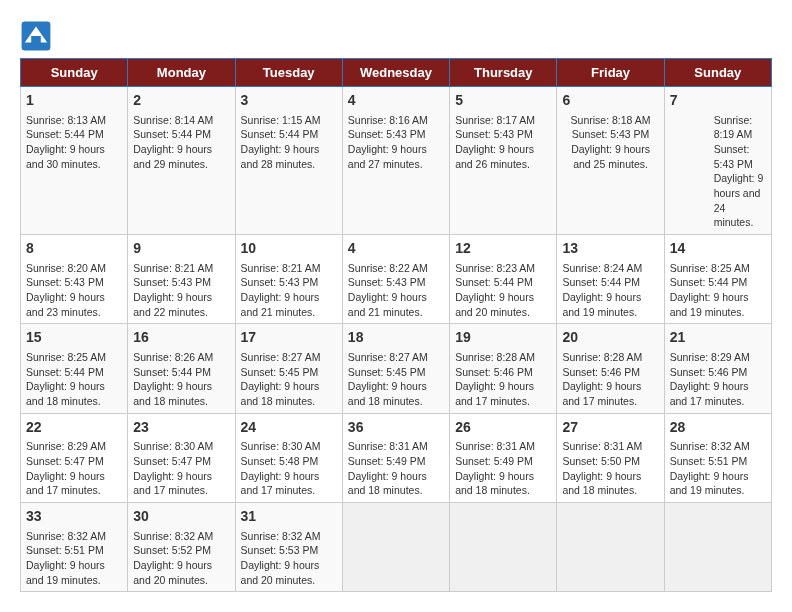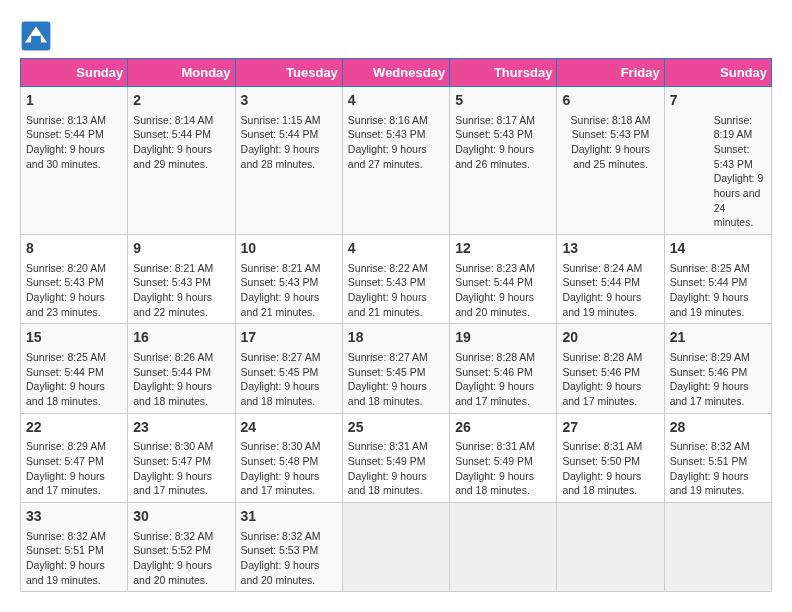--- a/index.html
+++ b/index.html
@@ -45,26 +45,26 @@
     .calendar-subtitle {
       font-size: 16px;
       color: #555;
     }
     table {
       width: 100%;
       border-collapse: collapse;
       font-size: 11px;
     }
     thead tr th {
-      background-color: #ec4899;
+      background-color: #7f1d1d;
       color: #fff;
       padding: 6px 4px;
       font-size: 13px;
       font-weight: bold;
-      text-align: right;
+      text-align: center;
       border: 1px solid #2979c2;
     }
     tbody tr td {
       vertical-align: top;
       padding: 4px 5px;
       border: 1px solid #ccc;
       width: 14.28%;
       min-height: 80px;
       background: #fff;
       color: #333;
@@ -266,21 +266,21 @@
 Sunset: 5:47 PM
 Daylight: 9 hours and 17 minutes.</div>
         </td>
         <td>
           <span class="day-number">24</span>
           <div class="day-info" style="white-space: pre-line;">Sunrise: 8:30 AM
 Sunset: 5:48 PM
 Daylight: 9 hours and 17 minutes.</div>
         </td>
         <td>
-          <span class="day-number">25</span>
+          <span class="day-number">36</span>
           <div class="day-info" style="white-space: pre-line;">Sunrise: 8:31 AM
 Sunset: 5:49 PM
 Daylight: 9 hours and 18 minutes.</div>
         </td>
         <td>
           <span class="day-number">26</span>
           <div class="day-info" style="white-space: pre-line;">Sunrise: 8:31 AM
 Sunset: 5:49 PM
 Daylight: 9 hours and 18 minutes.</div>
         </td>

